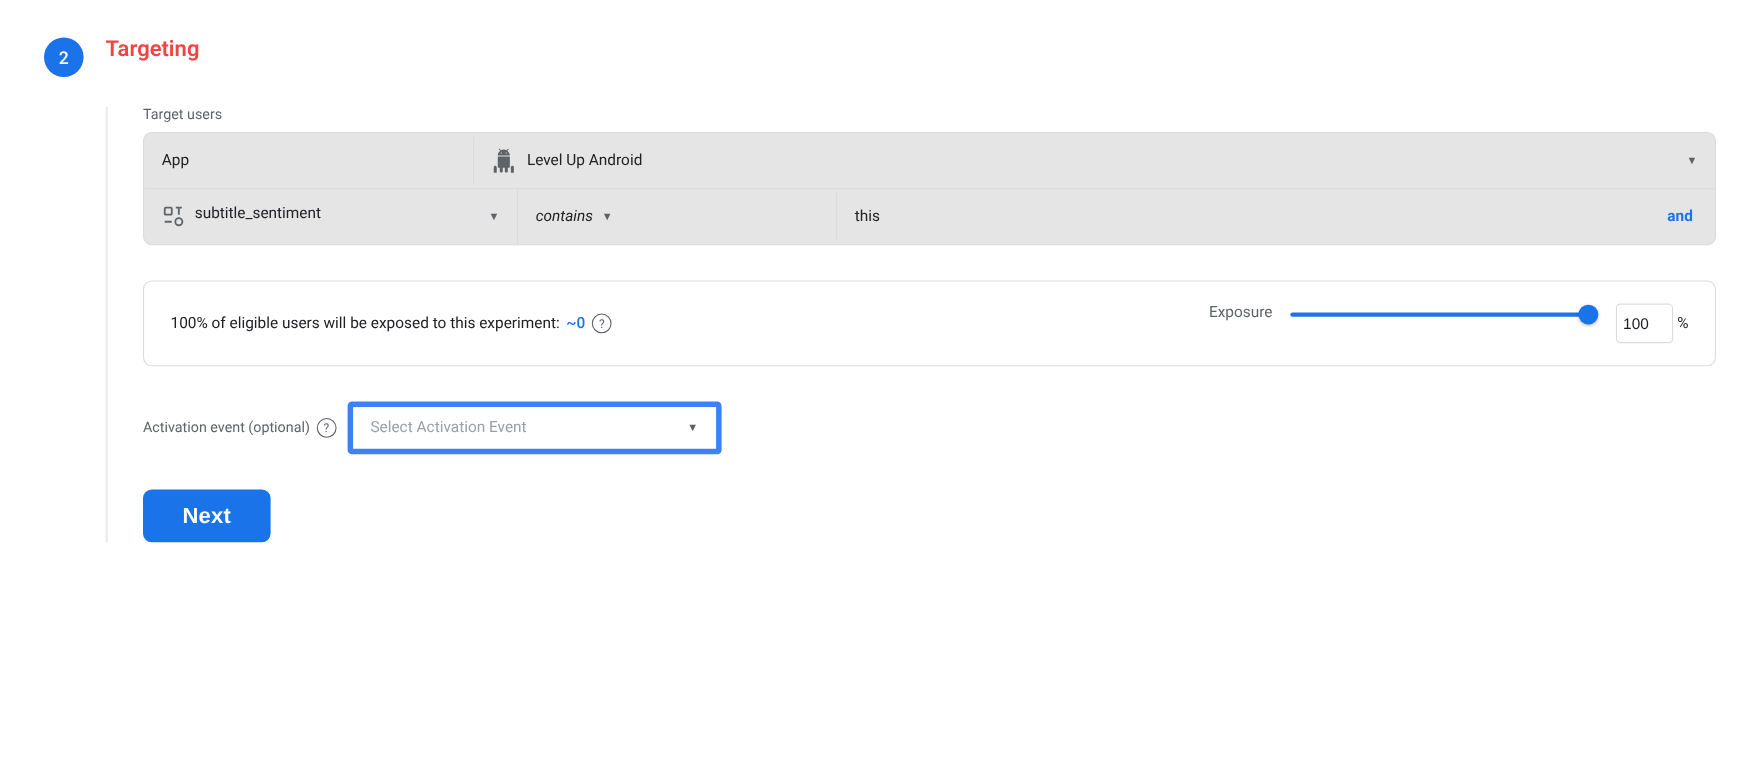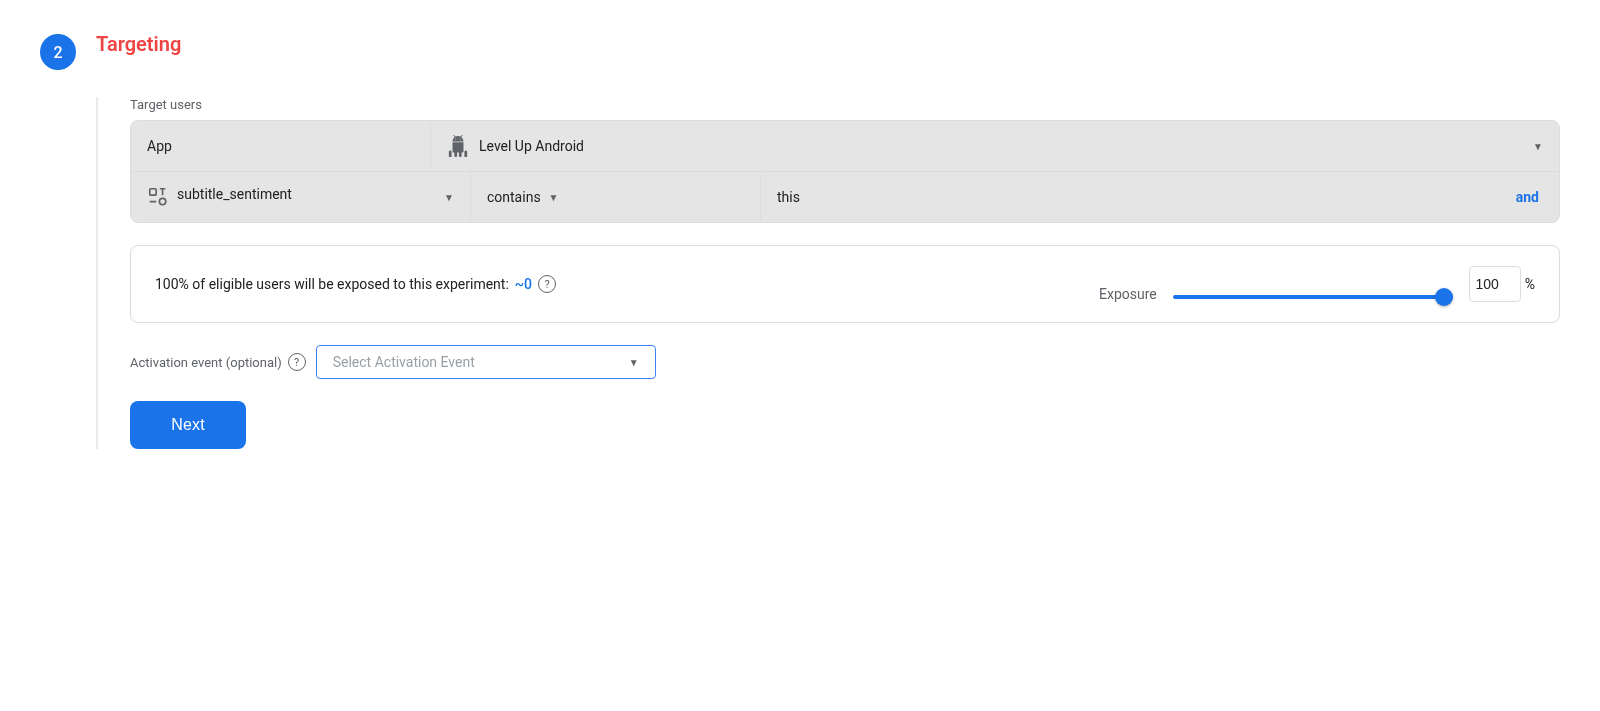--- a/index.html
+++ b/index.html
@@ -48,21 +48,21 @@
       color: #ef4444;
       margin-bottom: 41px;
     }
 
     .left-border-container {
       border-left: 2px solid #e8eaed;
       padding-left: 32px;
       margin-left: 0;
       display: flex;
       flex-direction: column;
-      gap: 22px;
+      gap: 32px;
     }
 
     .target-users-label {
       font-size: 13px;
       color: #5f6368;
       margin-bottom: 8px;
     }
 
     .targeting-table {
       border: 1px solid #dadce0;
@@ -127,20 +127,21 @@
 
     .filter-field-left {
       display: flex;
       gap: 8px;
     }
 
     .cell-operator {
       flex: 0 0 290px;
       border-right: 1px solid #dadce0;
       cursor: pointer;
+      font-style: italic;
     }
 
     .cell-value {
       flex: 1;
       display: flex;
       align-items: center;
       justify-content: space-between;
     }
 
     .and-link {
@@ -184,21 +185,21 @@
       align-items: center;
       justify-content: center;
       font-size: 11px;
       color: #5f6368;
       cursor: pointer;
       flex-shrink: 0;
     }
 
     .exposure-controls {
       display: flex;
-      align-items: flex-end;
+      align-items: flex-start;
       gap: 16px;
     }
 
     .exposure-label {
       font-size: 14px;
       color: #5f6368;
     }
 
     .slider-container {
       position: relative;
@@ -264,43 +265,43 @@
     .activation-label {
       font-size: 13px;
       color: #5f6368;
     }
 
     .activation-dropdown {
       display: flex;
       align-items: center;
       justify-content: space-between;
       width: 340px;
-      height: 34px;
-      border: 1px solid #3b82f6;
+      height: 48px;
+      border: 5px solid #3b82f6;
       border-radius: 4px;
       padding: 0 16px;
       cursor: pointer;
       background: #fff;
     }
 
     .activation-placeholder {
       font-size: 14px;
       color: #9aa0a6;
     }
 
     
     .next-button {
       width: 116px;
       height: 48px;
       background: #1a73e8;
       color: #fff;
       border: none;
       border-radius: 8px;
-      font-size: 16px;
-      font-weight: 400;
+      font-size: 20px;
+      font-weight: 700;
       cursor: pointer;
       letter-spacing: 0.01em;
     }
 
     
     .android-svg, .filter-svg {
       flex-shrink: 0;
     }
   </style>
 </head>

